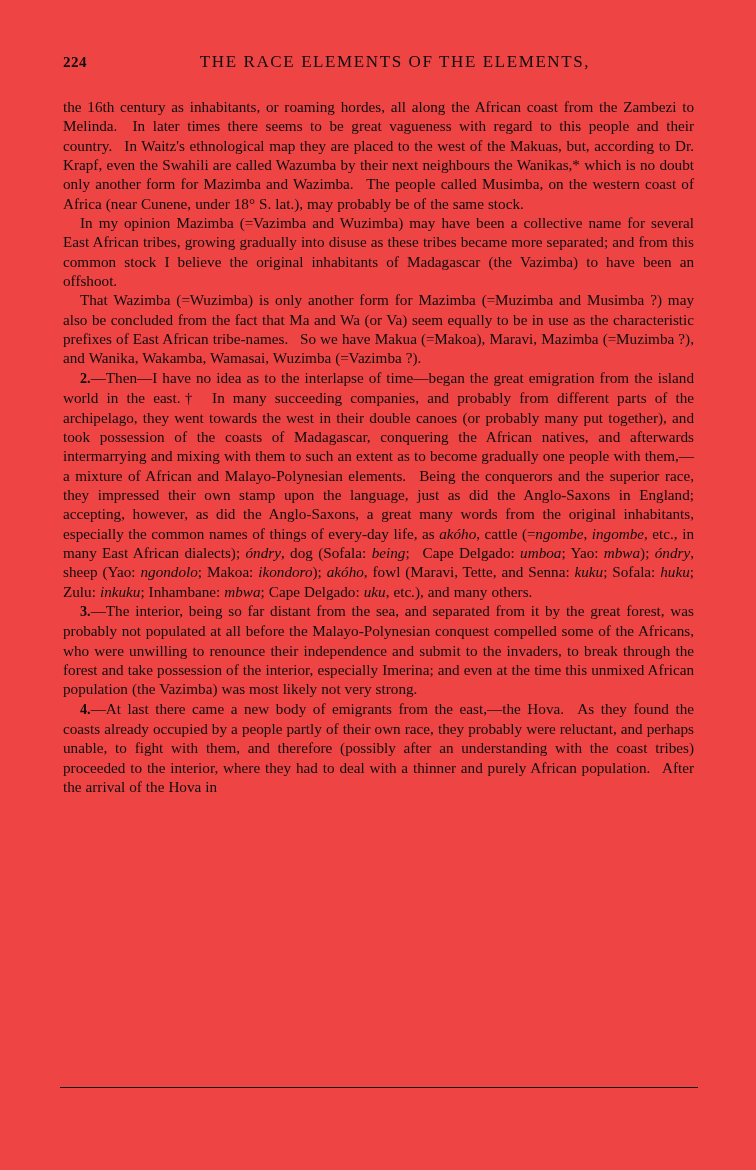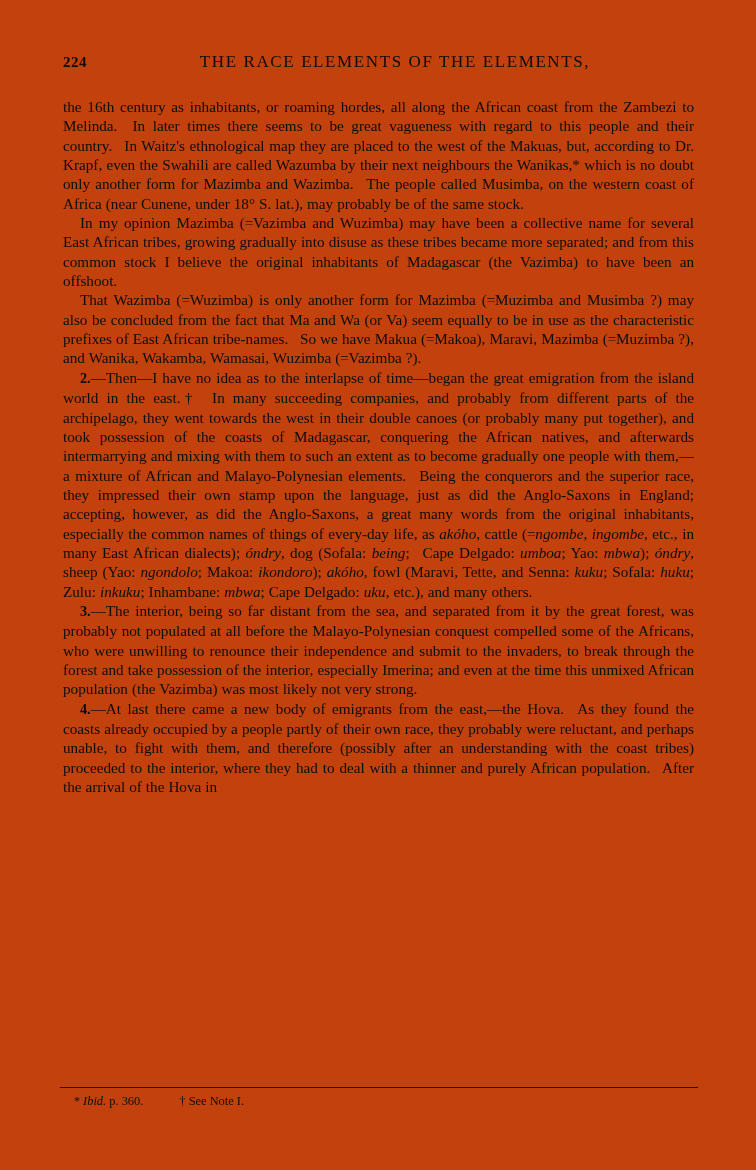--- a/index.html
+++ b/index.html
@@ -11,21 +11,21 @@
     width: 756px;
     height: 1170px;
     position: relative;
     font-family: "Liberation Serif", "DejaVu Serif", serif;
     color: #0d0d0d;
     overflow: hidden;
   }
   .page {
     position: absolute;
     inset: 0;
-    background: #c2410c;
+    background: #ef4444;
   }
   
   .running-head {
     position: absolute;
     left: 63px;
     top: 52px;
     width: 630px;
     height: 24px;
   }
   .folio {
@@ -150,22 +150,14 @@
       Hova.  As they found the coasts already occupied by a people partly of
       their own race, they probably were reluctant, and perhaps unable, to
       fight with them, and therefore (possibly after an understanding with the
       coast tribes) proceeded to the interior, where they had to deal with a
       thinner and purely African population.  After the arrival of the Hova in</p>
 
   </div>
 
   <div class="footnote-rule"></div>
 
-  <div class="footnotes">
-    <span class="fn-mark">*</span>
-    <i>Ibid.</i>
-    <span>p. 360.</span>
-    <span class="fn-gap"></span>
-    <span class="fn-mark">†</span>
-    <span>See Note I.</span>
-  </div>
 
 </div>
 
 </body></html>

